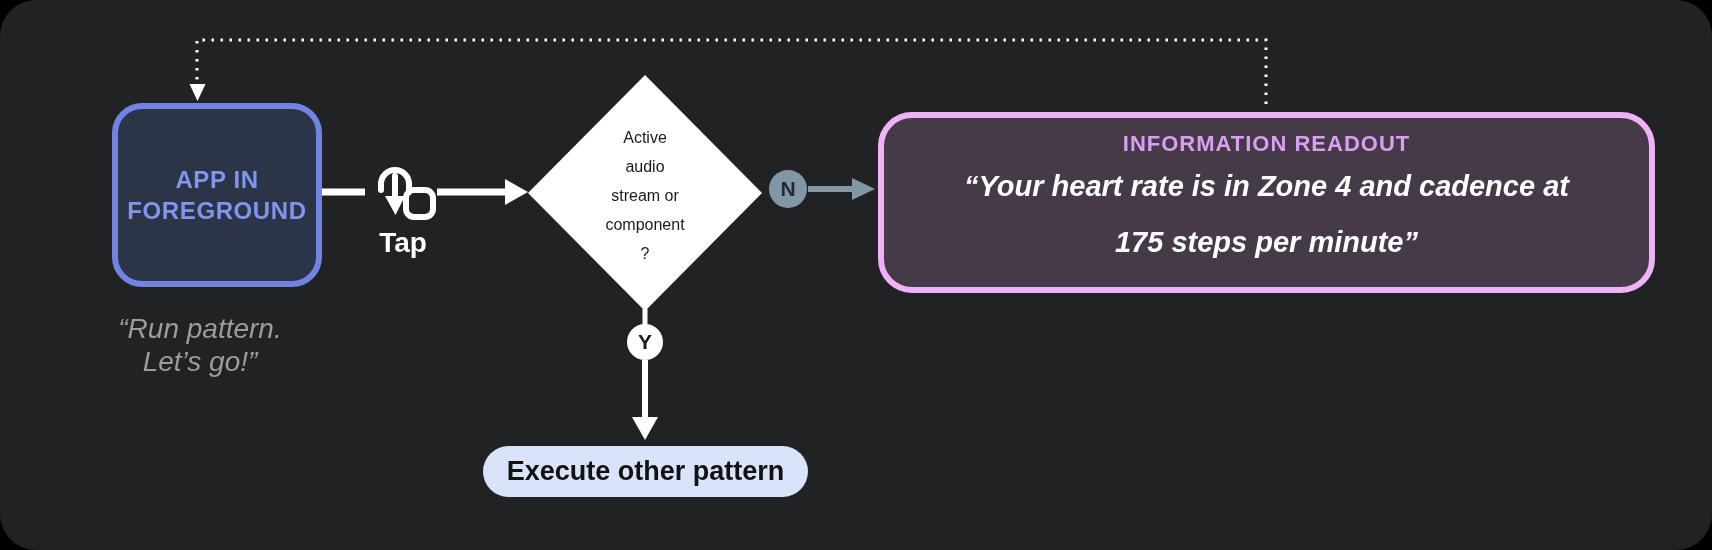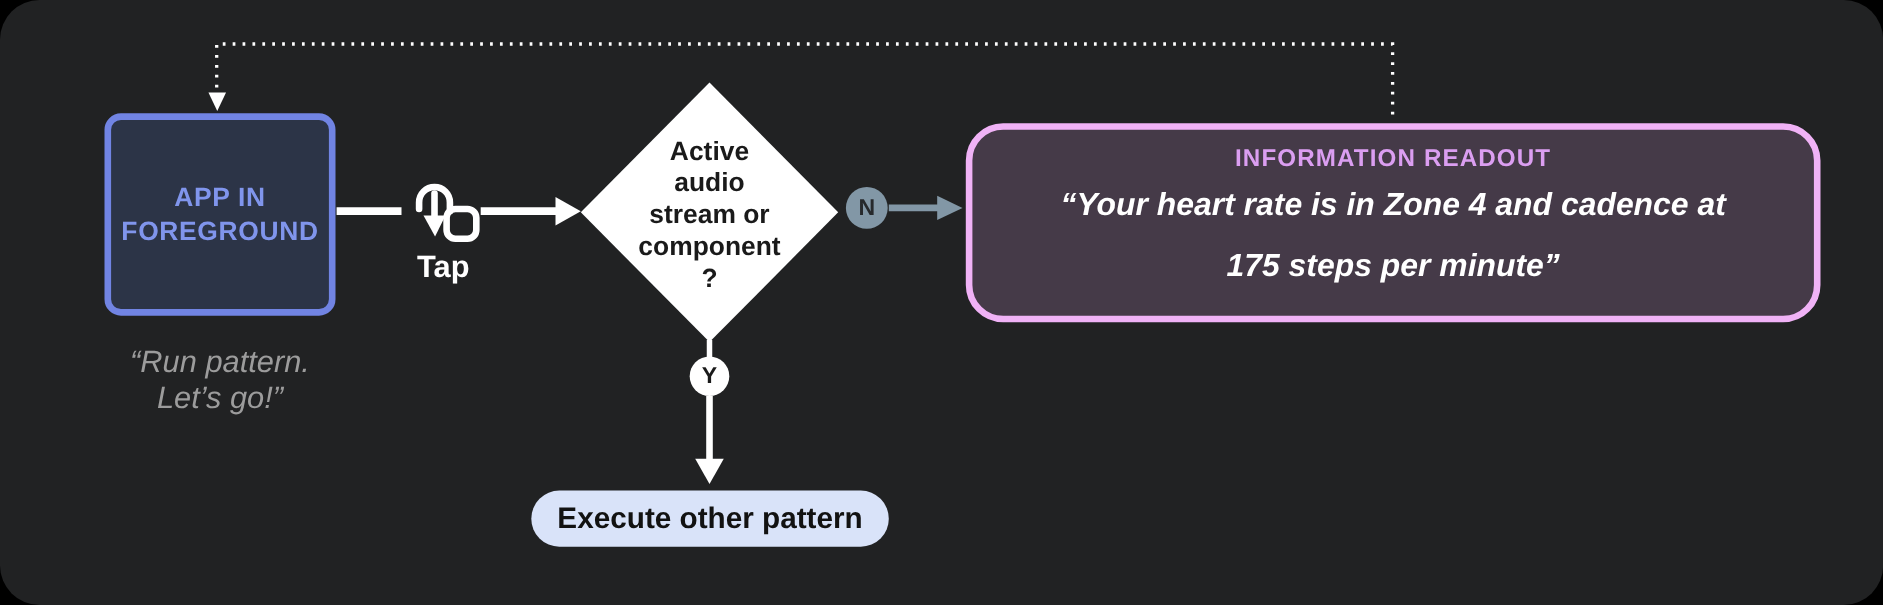--- a/index.html
+++ b/index.html
@@ -16,33 +16,33 @@
   *{margin:0;padding:0;box-sizing:border-box;}
   html,body{background:var(--page-bg);}
   body{font-family:"Liberation Sans","DejaVu Sans",sans-serif;}
   .card{position:relative;width:1712px;height:550px;background:var(--card-bg);
         border-radius:36px;overflow:hidden;}
   .overlay{position:absolute;left:0;top:0;width:1712px;height:550px;}
 
   .node{position:absolute;display:flex;align-items:center;justify-content:center;}
   .pre{white-space:pre-line;}
 
-  .app-node{left:95px;top:103px;width:210px;height:184px;
-    background:var(--app-fill);border:6px solid var(--app-border);border-radius:15px;align-items:center;}
+  .app-node{left:112px;top:103px;width:210px;height:184px;
+    background:var(--app-fill);border:6px solid var(--app-border);border-radius:30px;align-items:center;}
   .app-node .label{color:var(--app-text);font-weight:bold;font-size:24px;
     line-height:31px;letter-spacing:.6px;text-align:center;}
 
   .app-caption{left:70px;top:312px;width:260px;color:var(--caption-text);
     font-style:italic;font-size:28px;line-height:33px;text-align:center;}
 
   .tap-label{left:353px;top:227px;width:100px;color:var(--tap-text);
     font-weight:600;font-size:28px;text-align:left;}
 
   .decision-label{left:545px;top:115px;width:200px;height:160px;
-    color:var(--decision-text);font-weight:bold;font-size:24px;line-height:29px;
+    color:var(--decision-text);font-weight:normal;font-size:16px;line-height:29px;
     text-align:center;}
 
   .badge{position:absolute;border-radius:50%;display:flex;align-items:center;
     justify-content:center;font-weight:bold;font-size:21px;}
   .n-badge{left:769px;top:170px;width:38px;height:38px;
     background:var(--n-badge-fill);color:var(--n-badge-text);}
   .y-badge{left:627px;top:324px;width:36px;height:36px;
     background:var(--y-badge-fill);color:var(--y-badge-text);}
 
   .readout-node{left:878px;top:112px;width:777px;height:181px;

